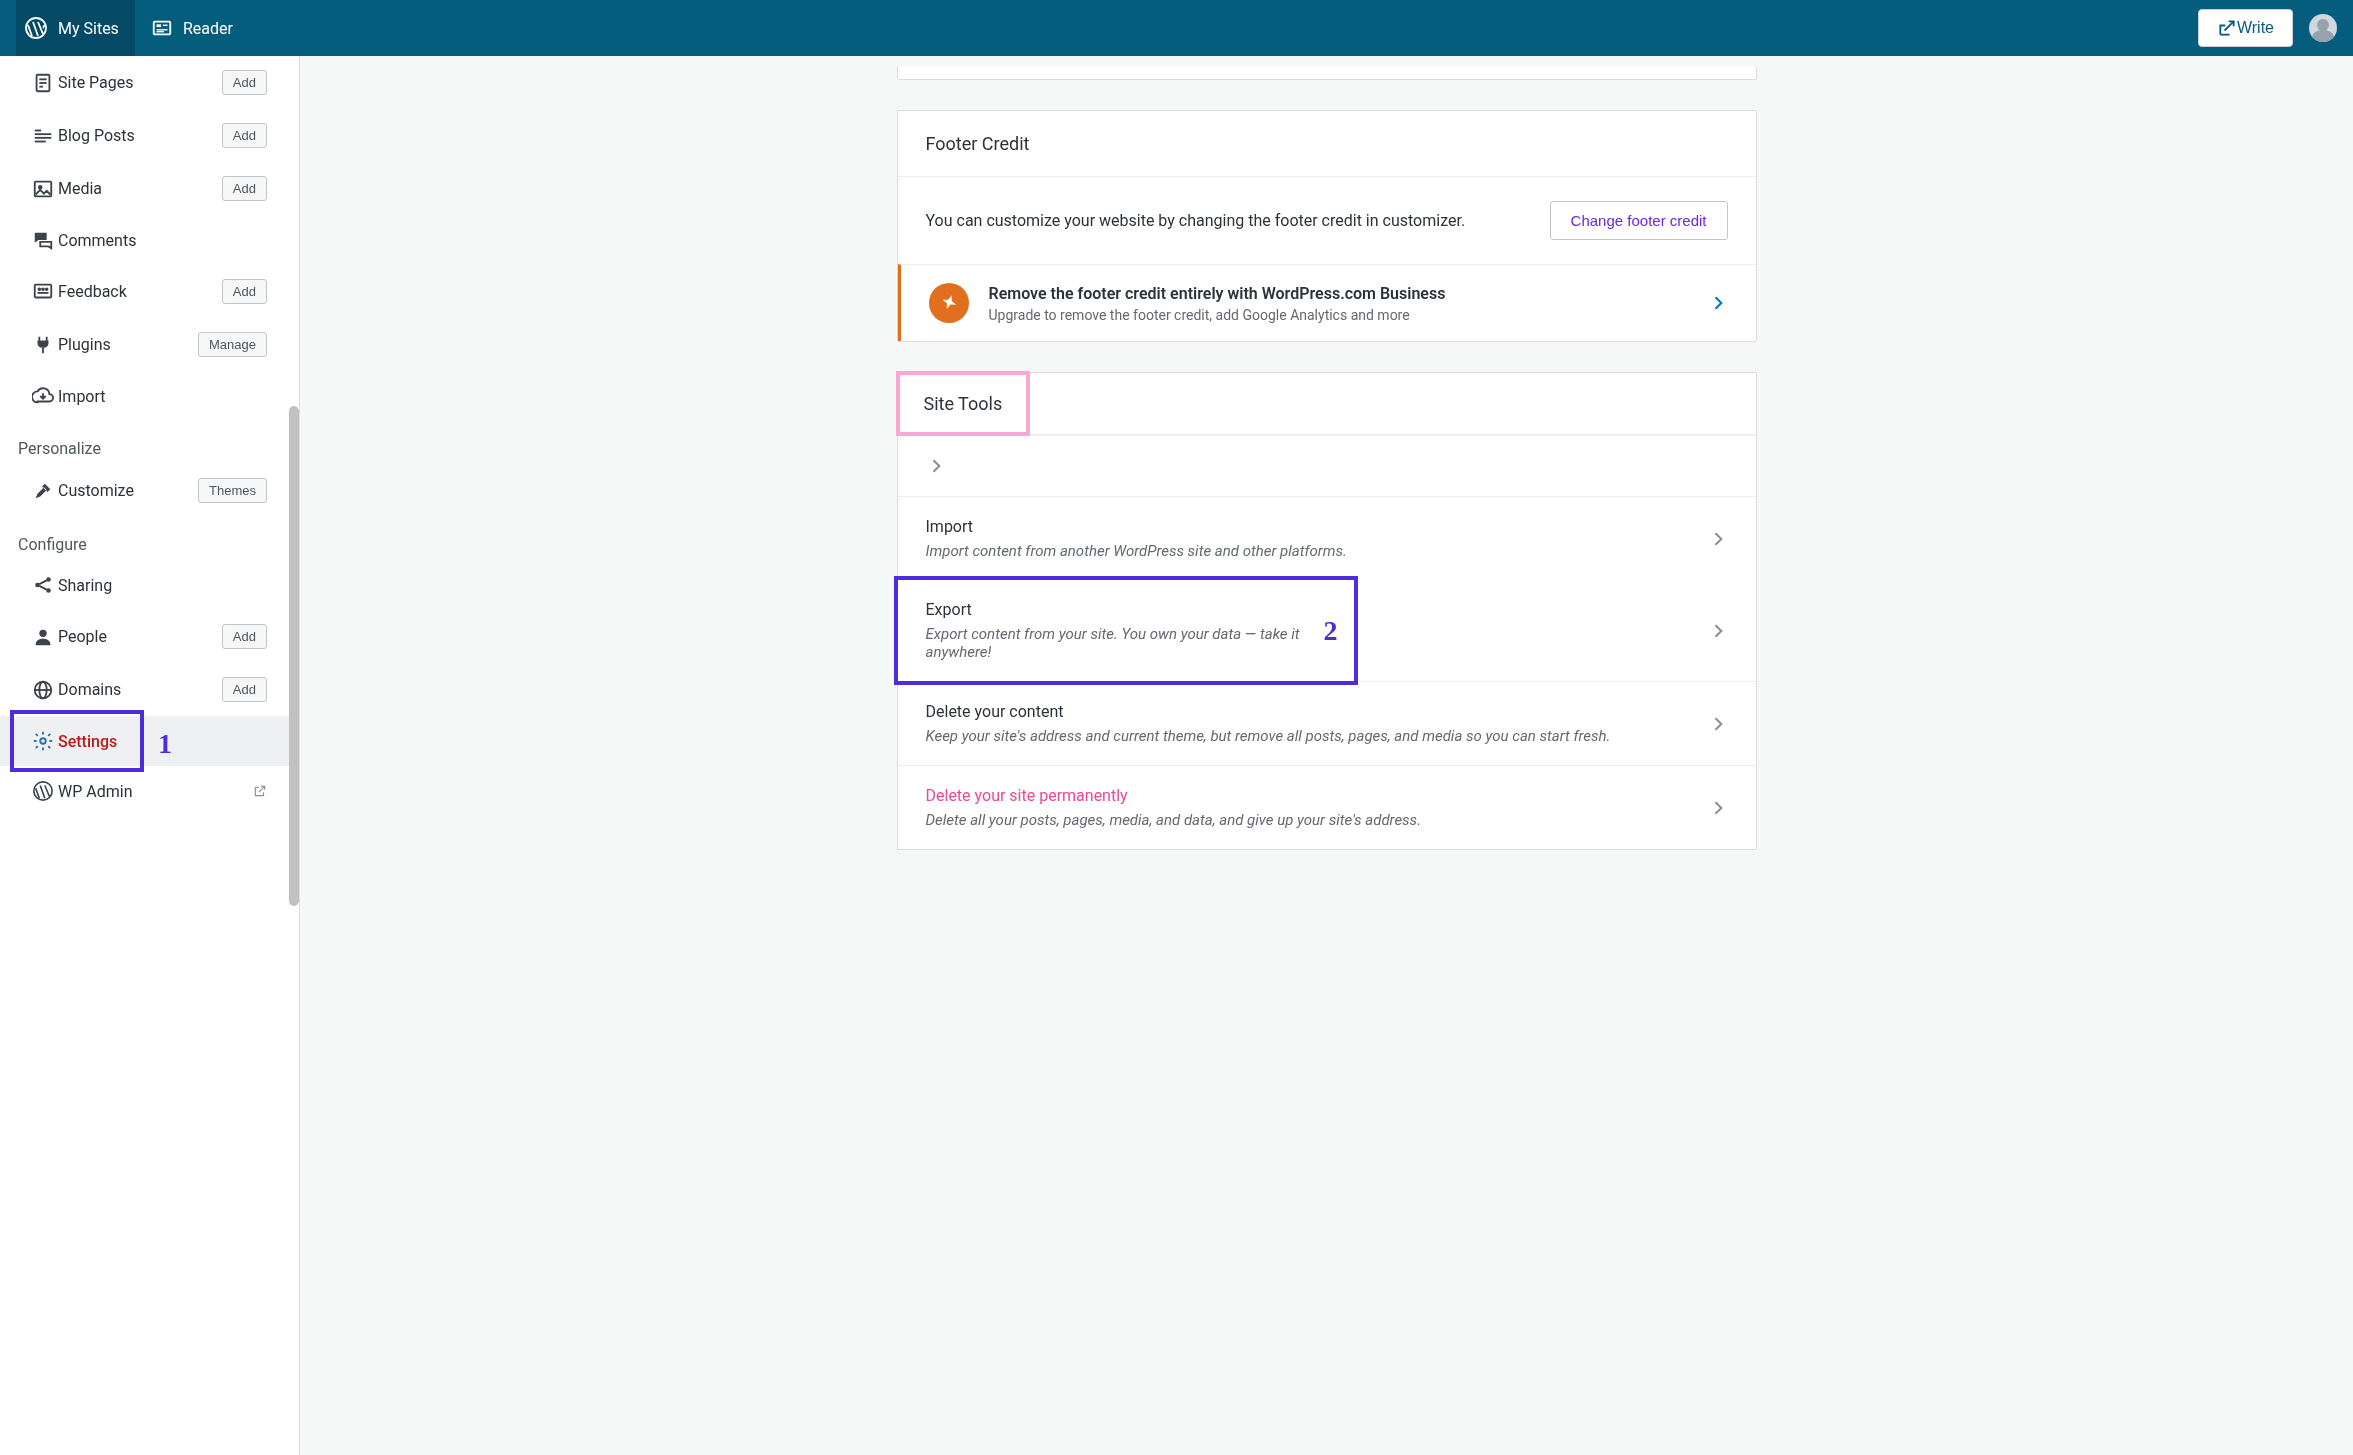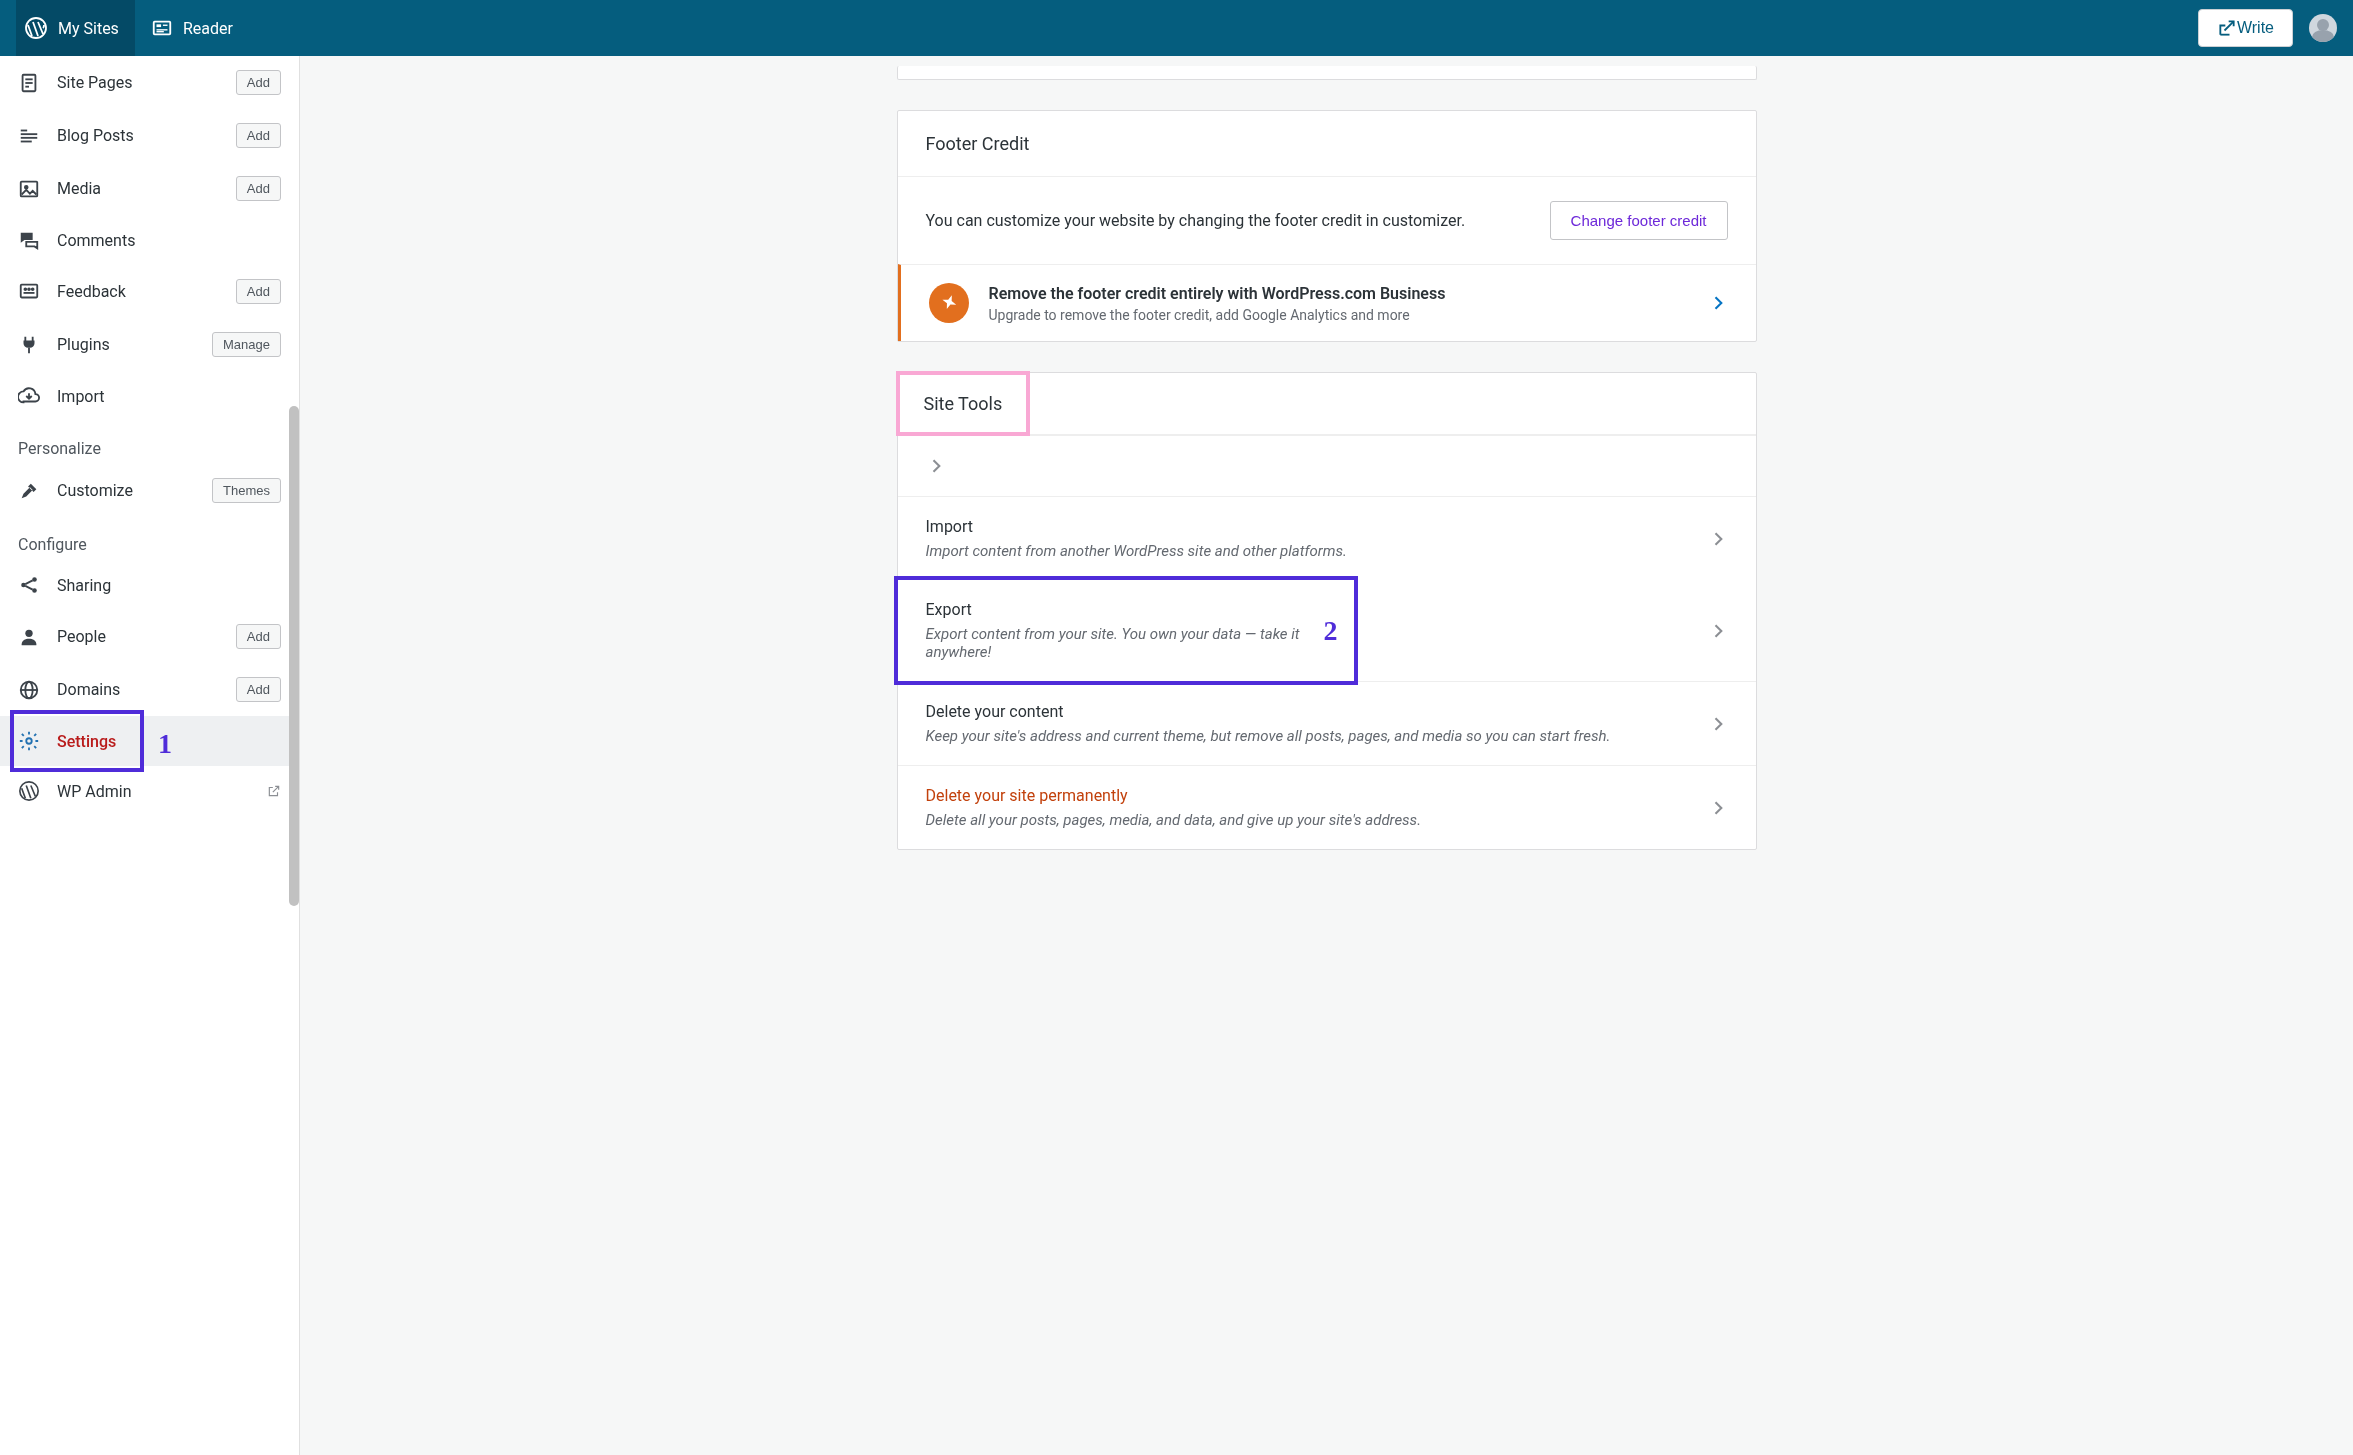--- a/index.html
+++ b/index.html
@@ -15,21 +15,21 @@
 .avatar { width: 28px; height: 28px; border-radius: 50%; background: #d0d7de; margin-left: 16px; overflow: hidden; position: relative; }
 .avatar::after { content: ""; position: absolute; width: 12px; height: 12px; background: #98a2ad; border-radius: 50%; top: 5px; left: 8px; }
 .avatar::before { content: ""; position: absolute; width: 22px; height: 14px; background: #98a2ad; border-radius: 50% 50% 0 0; bottom: -2px; left: 3px; }
 
 
 .layout { display: flex; height: calc(100vh - 56px); }
 
 
 .sidebar { width: 300px; background: #fff; border-right: 1px solid #e0e0e0; overflow-y: auto; position: relative; }
 .sidebar-inner { padding-bottom: 20px; }
-.sidebar-item { display: flex; align-items: center; padding: 14px 18px; cursor: pointer; font-size: 16px; color: #2c3338; gap: 17px; position: relative; }
+.sidebar-item { display: flex; align-items: center; padding: 14px 32px; cursor: pointer; font-size: 16px; color: #2c3338; gap: 4px; position: relative; }
 .sidebar-item.active { background: #eef0f2; font-weight: 500; }
 .sidebar-item .icon { width: 22px; height: 22px; display: flex; align-items: center; justify-content: center; flex-shrink: 0; }
 .sidebar-item .label { flex: 1; }
 .sidebar-btn { background: #f6f7f7; border: 1px solid #c3c4c7; border-radius: 3px; padding: 4px 10px; font-size: 13px; color: #50575e; cursor: pointer; }
 .sidebar-section { padding: 18px 18px 6px; font-size: 16px; color: #50575e; }
 .ext-icon { width: 14px; height: 14px; margin-left: auto; }
 
 .highlight-box-1 { position: absolute; border: 4px solid #4f2cd9; pointer-events: none; z-index: 5; }
 .annotation-1 { position: absolute; color: #4f2cd9; font-weight: 700; font-size: 28px; font-family: Georgia, serif; z-index: 6; }
 
@@ -49,21 +49,21 @@
 .upsell { border-left: 3px solid #e26f1e; display: flex; align-items: center; padding: 18px 28px; gap: 20px; border-top: 1px solid #eee; cursor: pointer; }
 .upsell-icon { width: 40px; height: 40px; border-radius: 50%; background: #e26f1e; display: flex; align-items: center; justify-content: center; flex-shrink: 0; }
 .upsell-text { flex: 1; }
 .upsell-title { font-weight: 600; font-size: 16px; margin-bottom: 4px; }
 .upsell-sub { font-size: 14px; color: #646970; }
 
 .tool-row { display: flex; align-items: center; padding: 20px 28px; border-top: 1px solid #eee; cursor: pointer; gap: 20px; }
 .tool-row:first-of-type { border-top: none; }
 .tool-text { flex: 1; }
 .tool-title { font-size: 16px; margin-bottom: 6px; color: #2c3338; }
-.tool-title.danger { color: #c2410c; }
+.tool-title.danger { color: #ec4899; }
 .tool-sub { font-size: 15px; color: #646970; font-style: italic; }
 .chevron { color: #8c8f94; flex-shrink: 0; }
 .chevron.blue { color: #0675c4; }
 
 .site-tools-highlight { border: 4px solid #f9a8d4; display: inline-block; padding: 18px 24px; font-size: 18px; }
 .site-tools-card .card-header { padding: 0; border-bottom: 1px solid #eee; }
 .site-tools-card .card-header .site-tools-highlight { margin: -2px 0 -2px -2px; }
 
 .export-highlight { border: 4px solid #4f2cd9; margin: -4px; position: relative; }
 .export-highlight .tool-row { border-top: none; }

